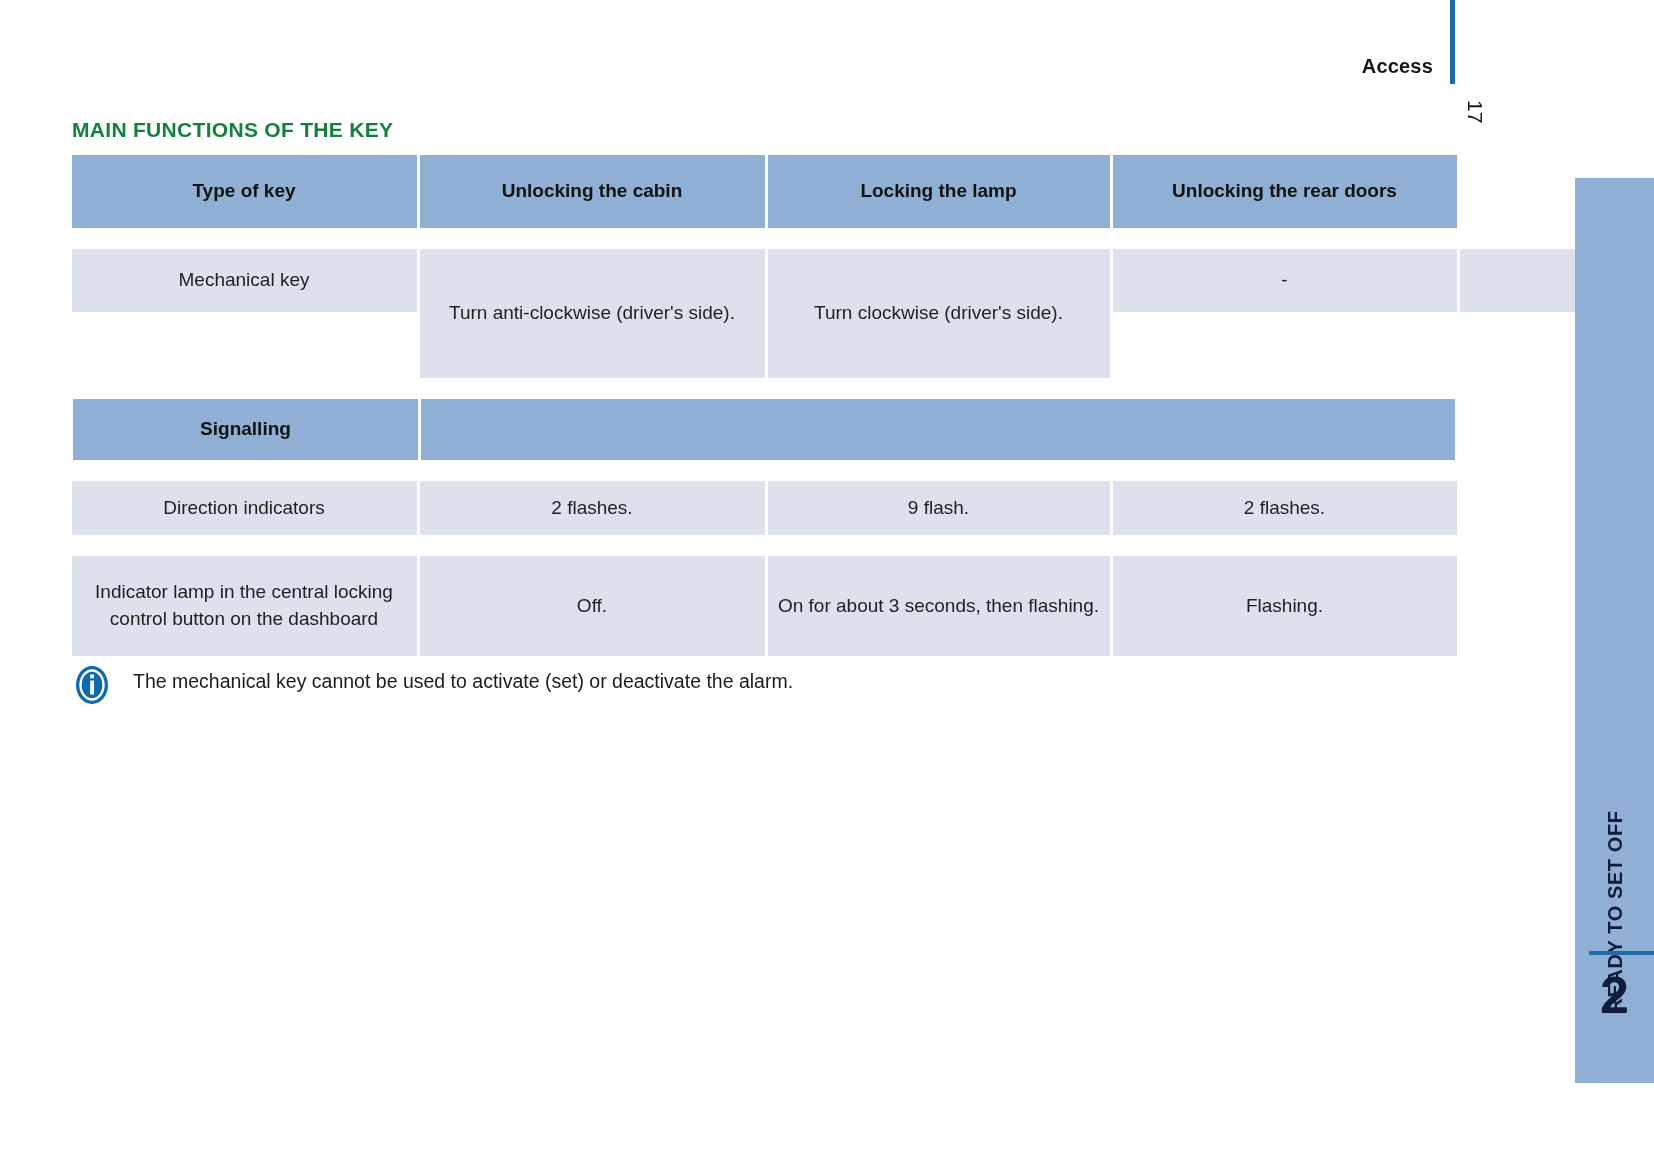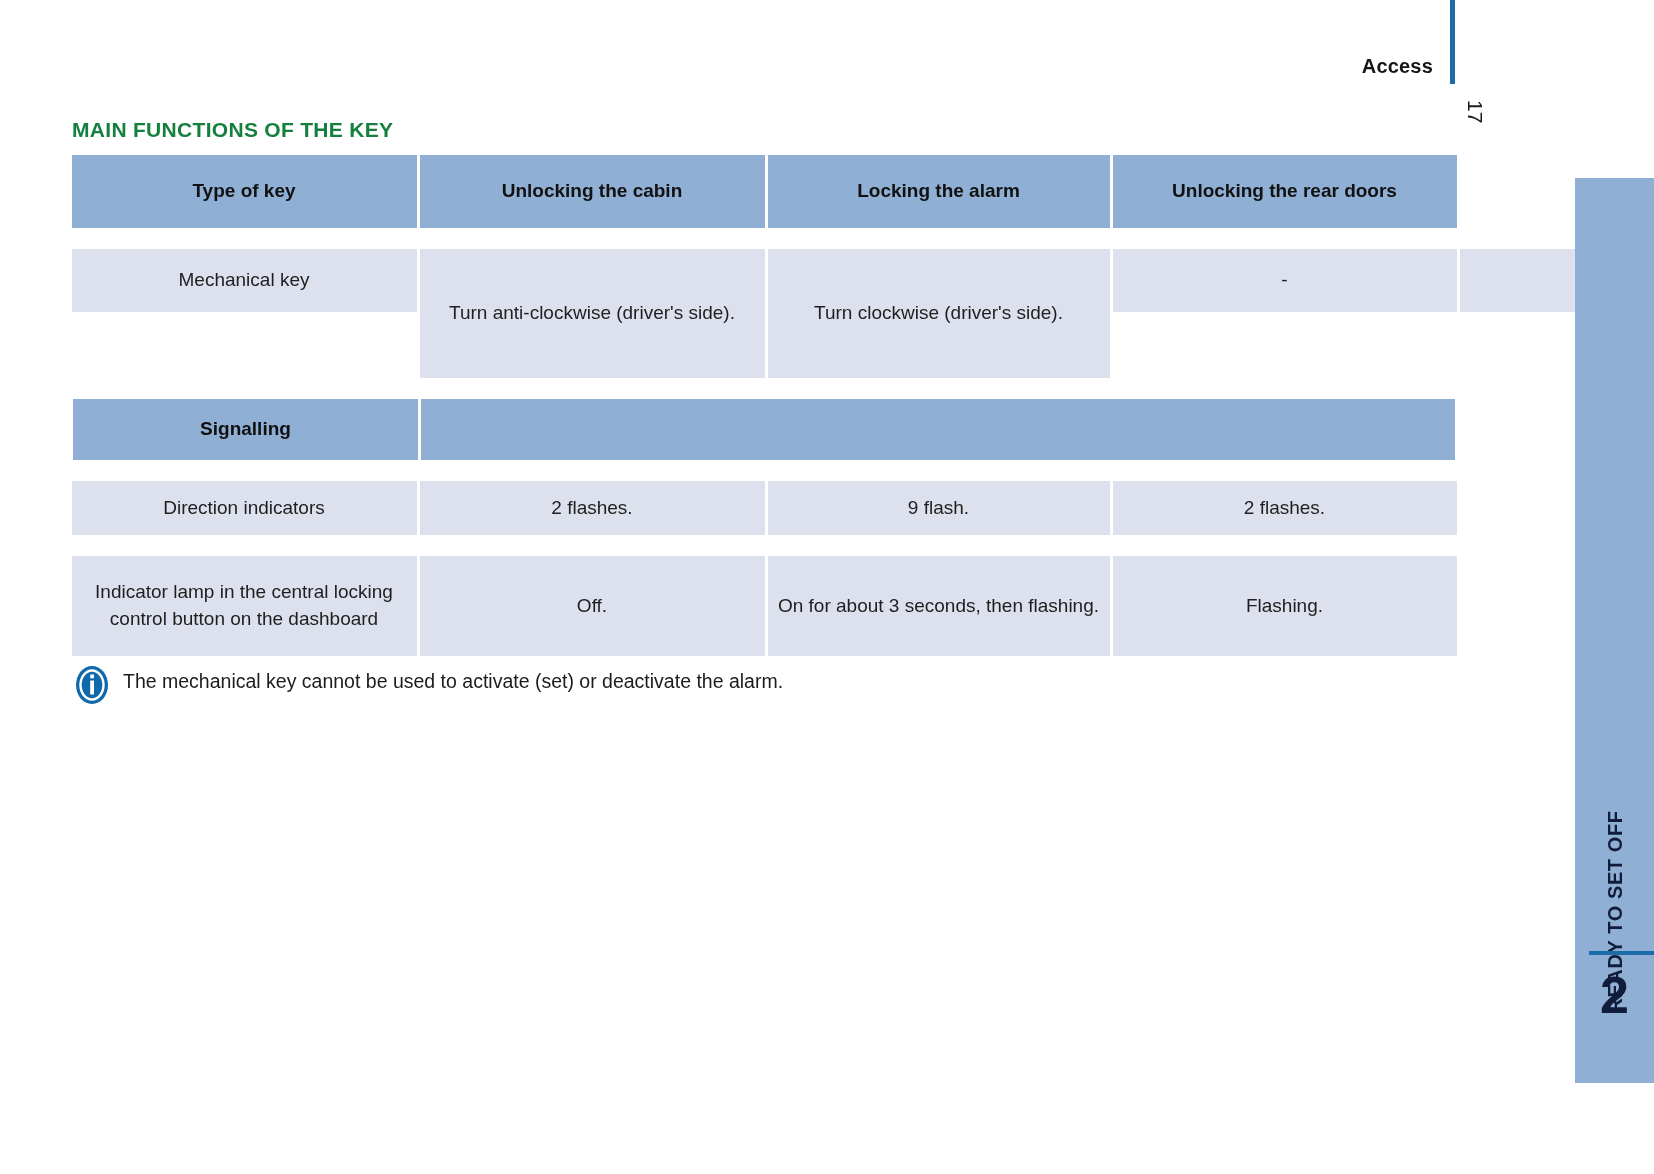--- a/index.html
+++ b/index.html
@@ -113,21 +113,21 @@
   
   .stack { display: flex; flex-direction: row; gap: 3px; }
 
   
   #note {
     position: absolute;
     left: 75px;
     top: 662px;
     display: flex;
     align-items: flex-start;
-    gap: 14px;
+    gap: 24px;
   }
   #info-icon {
     width: 34px;
     height: 40px;
     flex: none;
     margin-top: 3px;
   }
   #note-text {
     font-size: 19.5px;
     line-height: 1.35;
@@ -187,21 +187,21 @@
 
 <div id="page-number">17</div>
 
 <h1 id="section-title">MAIN FUNCTIONS OF THE KEY</h1>
 
 <div id="key-table">
 
   <div class="trow">
     <div class="cell hdr c1 h-header">Type of key</div>
     <div class="cell hdr c2 h-header">Unlocking the cabin</div>
-    <div class="cell hdr c3 h-header">Locking the alarm</div>
+    <div class="cell hdr c3 h-header">Locking the lamp</div>
     <div class="cell hdr c4 h-header">Unlocking the rear doors</div>
   </div>
 
   <div class="trow">
 
     <div class="stack c1">
       <div class="cell c1 h-small">Mechanical key</div>
       <div class="cell c1 h-small">Remote control</div>
     </div>
 

